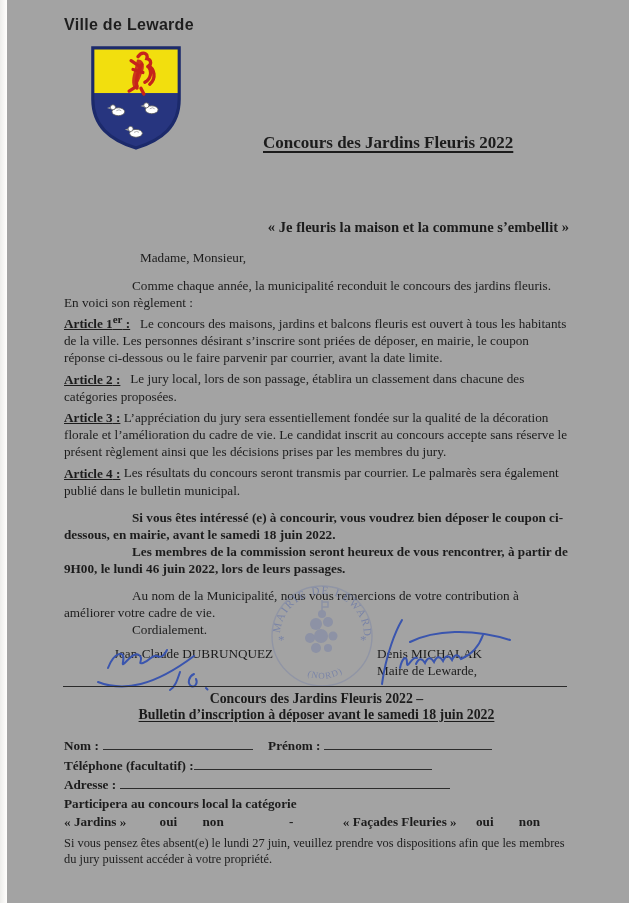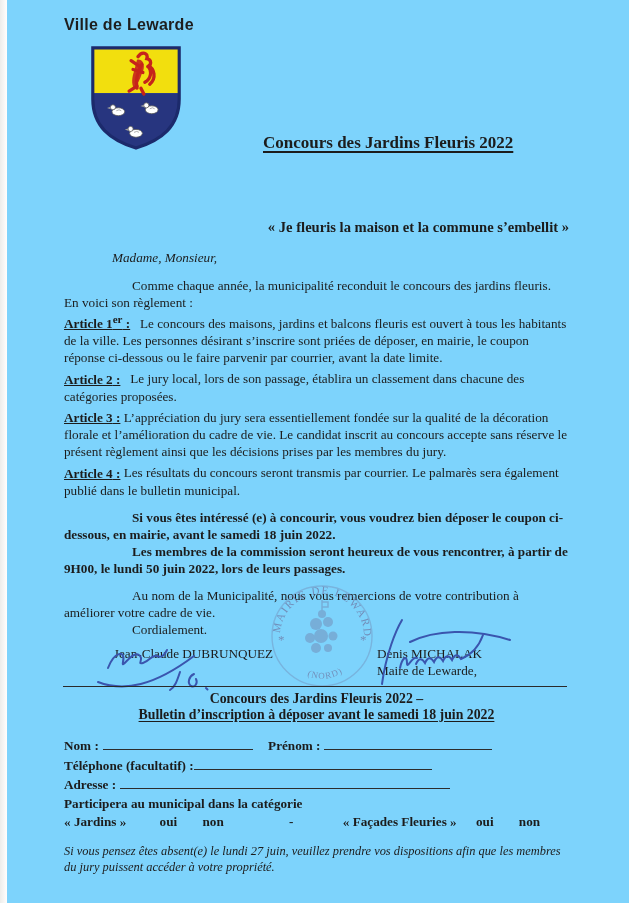--- a/index.html
+++ b/index.html
@@ -1,17 +1,17 @@
 <!DOCTYPE html>
 <html><head>
 <meta charset="utf-8">
 <style>
   html,body{margin:0;padding:0;background:#e8e8e8;}
   .page{
-    position:relative;width:629px;height:903px;background:#7dd3fc;
+    position:relative;width:629px;height:903px;background:#a3a3a3;
     margin:0 auto;overflow:hidden;
     font-family:"Liberation Serif",serif;color:#1c1c1c;
   }
   .page::before{content:"";position:absolute;left:0;top:0;bottom:0;width:7px;
     background:linear-gradient(90deg,#ededeb,#fffefd);}
 
   
   .city-name{position:absolute;left:64px;top:16px;
     font-family:"Liberation Sans",sans-serif;font-weight:bold;font-size:16px;
     letter-spacing:.3px;color:#1e1e1e;}
@@ -21,21 +21,21 @@
     line-height:12.4px;color:#222;}
   .doc-title{position:absolute;left:263px;top:133px;
     font-weight:bold;font-size:17px;
     text-decoration:underline;text-underline-offset:3px;text-decoration-thickness:1.5px;}
 
   
   .letter-body{position:absolute;left:64px;top:219px;width:505px;
     font-size:13.2px;line-height:17px;}
   .motto{text-align:right;font-weight:bold;font-size:14.6px;
     padding-left:92px;margin:0 0 13px;}
-  .salut{margin:0 0 11px 48px;font-style:italic;}
+  .salut{margin:0 0 11px 76px;}
   .intro{text-indent:68px;margin:0;}
   .rules{margin:0;}
   p.article{margin:0;}
   .art-label{font-weight:bold;text-decoration:underline;}
   sup{font-size:11px;}
   .hl{font-weight:bold;text-indent:68px;margin:0;}
   .hl.first{margin-top:10px;}
   .thanks{text-indent:68px;margin:10px 0 0;}
   .closing{margin:0 0 0 68px;}
   .sig-row{display:flex;justify-content:space-between;margin-top:7px;}
@@ -53,21 +53,21 @@
   
   .coupon{position:absolute;left:64px;top:691px;width:505px;
     font-size:13.2px;line-height:16px;}
   .coupon-h1{text-align:center;font-weight:bold;font-size:13.8px;margin:0;}
   .coupon-h2{text-align:center;font-weight:bold;font-size:13.8px;margin:0 0 14px;
     text-decoration:underline;text-underline-offset:2px;}
   .frow{font-weight:bold;margin:0 0 2.5px;white-space:nowrap;}
   .blank{display:inline-block;border-bottom:1.3px solid #2c2c2c;height:12px;
     vertical-align:baseline;margin-left:4px;}
   .cat-row span{display:inline-block;}
-  .note{font-style:italic;font-size:12.4px;line-height:16.4px;margin-top:13px;
+  .note{font-size:12.4px;line-height:16.4px;margin-top:5px;
     font-weight:normal;white-space:normal;}
 </style>
 </head>
 <body>
 
 <div class="page">
 
   <div class="city-name">Ville de Lewarde</div>
 
   <svg class="crest" viewBox="0 0 100 112" aria-hidden="true">
@@ -124,21 +124,21 @@
 
     <p class="article"><span class="art-label"><span>Article 1</span><sup>er</sup><span> :</span></span><span>&nbsp;&nbsp; Le concours des maisons, jardins et balcons fleuris est ouvert à tous les habitants de la ville. Les personnes désirant s’inscrire sont priées de déposer, en mairie, le coupon réponse ci-dessous ou le faire parvenir par courrier, avant la date limite.</span></p>
 
     <p class="article"><span class="art-label"><span>Article 2</span><sup></sup><span> :</span></span><span>&nbsp;&nbsp; Le jury local, lors de son passage, établira un classement dans chacune des catégories proposées.</span></p>
 
     <p class="article"><span class="art-label"><span>Article 3</span><sup></sup><span> :</span></span><span> L’appréciation du jury sera essentiellement fondée sur la qualité de la décoration florale et l’amélioration du cadre de vie. Le candidat inscrit au concours accepte sans réserve le présent règlement ainsi que les décisions prises par les membres du jury.</span></p>
 
     <p class="article"><span class="art-label"><span>Article 4</span><sup></sup><span> :</span></span><span> Les résultats du concours seront transmis par courrier. Le palmarès sera également publié dans le bulletin municipal.</span></p>
 
     <p class="hl first">Si vous êtes intéressé (e) à concourir, vous voudrez bien déposer le coupon ci-dessous, en mairie, avant le samedi 18 juin 2022.</p>
-    <p class="hl">Les membres de la commission seront heureux de vous rencontrer, à partir de 9H00, le lundi 50 juin 2022, lors de leurs passages.</p>
+    <p class="hl">Les membres de la commission seront heureux de vous rencontrer, à partir de 9H00, le lundi 46 juin 2022, lors de leurs passages.</p>
 
     <p class="thanks">Au nom de la Municipalité, nous vous remercions de votre contribution à améliorer votre cadre de vie.</p>
     <p class="closing">Cordialement.</p>
 
     <div class="sig-row">
       <div class="sig-left">
         <div>Jean-Claude DUBRUNQUEZ</div>
       </div>
       <div class="sig-right">
         <div>Denis MICHALAK</div>
@@ -201,21 +201,21 @@
       <span>Nom :</span><span class="blank" style="width:150px"></span>
       <span style="margin-left:12px">Prénom :</span><span class="blank" style="width:168px"></span>
     </div>
     <div class="frow">
       <span>Téléphone (facultatif) :</span><span class="blank" style="width:238px;margin-left:0"></span>
     </div>
     <div class="frow">
       <span>Adresse :</span><span class="blank" style="width:330px"></span>
     </div>
     <div class="frow">
-      <span>Participera au municipal dans la catégorie</span>
+      <span>Participera au concours local la catégorie</span>
     </div>
     <div class="frow cat-row">
       <span>«&nbsp;Jardins&nbsp;»</span>
       <span style="margin-left:30px">oui</span>
       <span style="margin-left:22px">non</span>
       <span style="margin-left:62px">-</span>
       <span style="margin-left:46px">«&nbsp;Façades Fleuries&nbsp;»</span>
       <span style="margin-left:16px">oui</span>
       <span style="margin-left:22px">non</span>
     </div>

